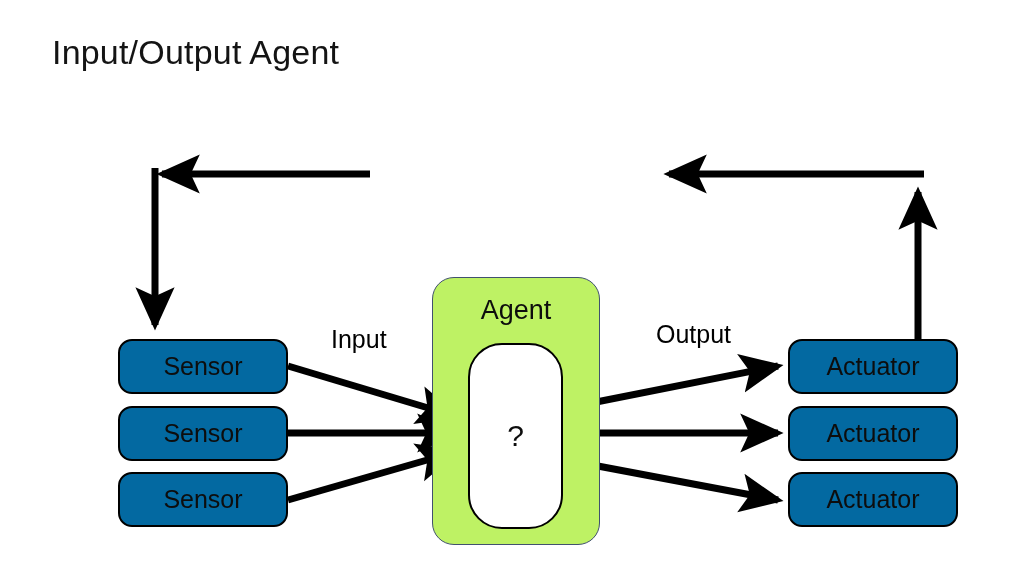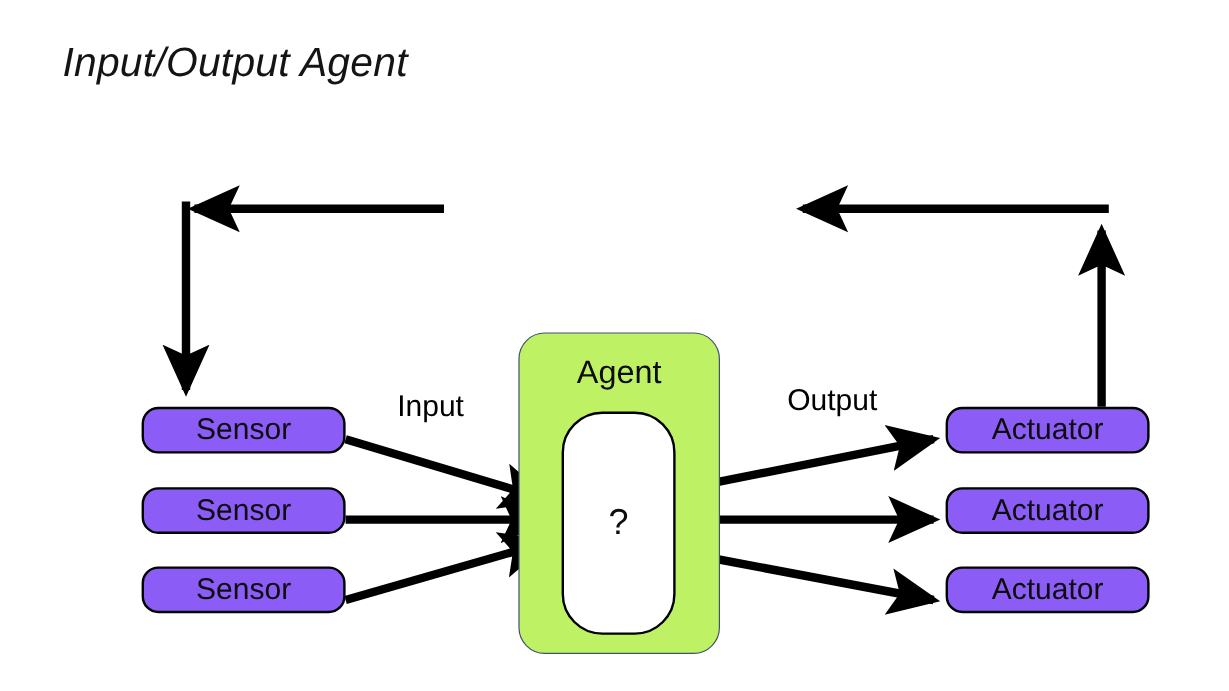--- a/index.html
+++ b/index.html
@@ -17,21 +17,20 @@
   }
   #title {
     position: absolute;
     left: 52px;
     top: 33px;
     font-size: 34px;
     font-weight: 400;
     color: #141414;
     letter-spacing: 0.2px;
     white-space: nowrap;
-    font-style: italic;
   }
   .node {
     position: absolute;
     box-sizing: border-box;
     display: flex;
     align-items: center;
     justify-content: center;
     color: #0d0d0d;
     white-space: nowrap;
   }
@@ -62,22 +61,22 @@
     top: 343px;
     width: 95px;
     height: 186px;
     background: #ffffff;
     border: 2.2px solid #000000;
     border-radius: 34px;
     font-size: 30px;
   }
   .io-box {
     width: 170px;
-    height: 39px;
-    background: #8b5cf6;
+    height: 55px;
+    background: #0369a1;
     border: 2.2px solid #000000;
     border-radius: 14px;
     font-size: 25px;
   }
   .sensor-0 { left: 118px; top: 339px; }
   .sensor-1 { left: 118px; top: 406px; }
   .sensor-2 { left: 118px; top: 472px; }
   .actuator-0 { left: 788px; top: 339px; }
   .actuator-1 { left: 788px; top: 406px; }
   .actuator-2 { left: 788px; top: 472px; }

